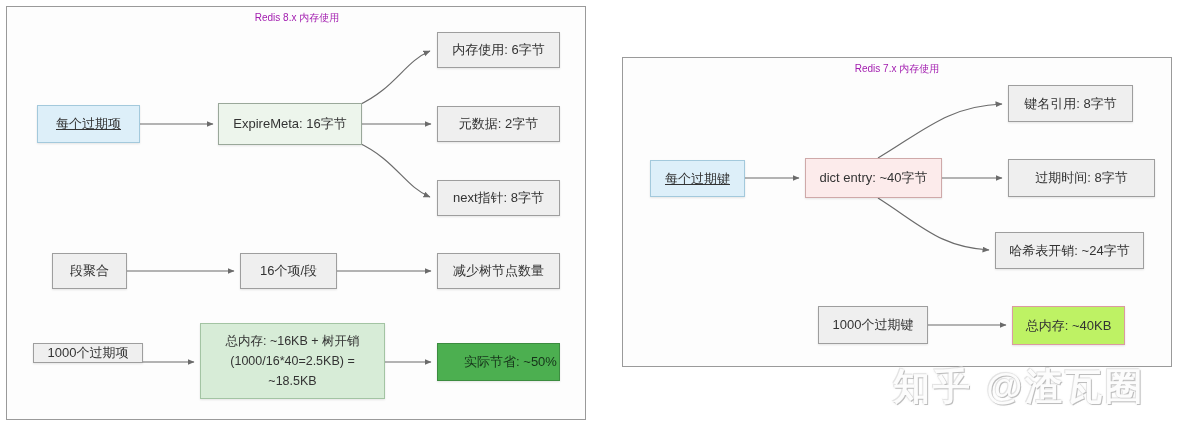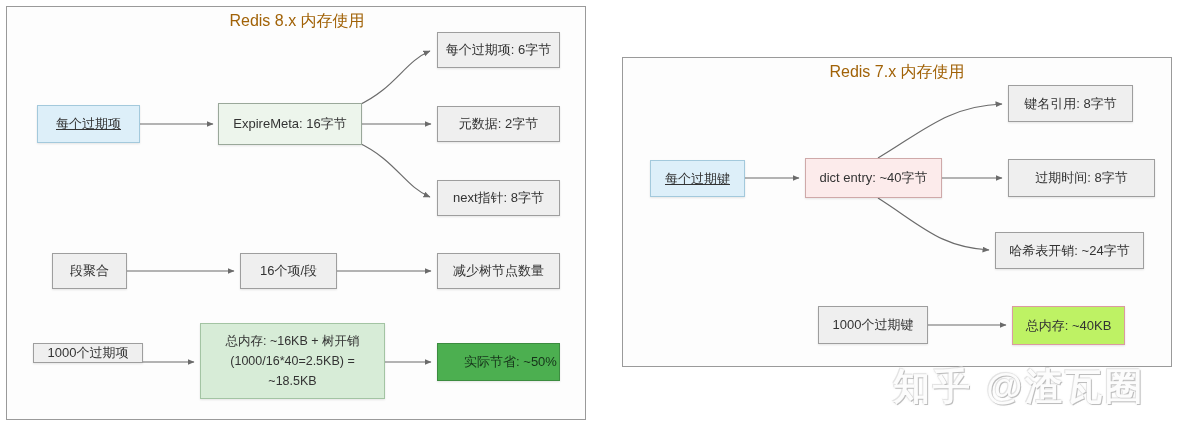--- a/index.html
+++ b/index.html
@@ -1,21 +1,21 @@
 <!DOCTYPE html>
 <html><head>
 <meta charset="utf-8">
 <style>
   html,body{margin:0;padding:0;background:#ffffff;width:1184px;height:433px;overflow:hidden;
     font-family:"Liberation Sans","DejaVu Sans",sans-serif;}
   .canvas{position:relative;width:1184px;height:433px;background:#ffffff;}
   .panel{position:absolute;border:1px solid #9a9a9a;background:#fdfdfd;box-sizing:border-box;}
   .panel-left{left:6px;top:6px;width:580px;height:414px;}
   .panel-right{left:622px;top:57px;width:550px;height:310px;}
-  .panel-title{position:absolute;font-size:16px;color:#a16207;white-space:nowrap;transform:translateX(-50%);}
+  .panel-title{position:absolute;font-size:10px;color:#a21caf;white-space:nowrap;transform:translateX(-50%);}
   .pt-left{left:297px;top:11px;}
   .pt-right{left:897px;top:62px;}
   .arrows{position:absolute;left:0;top:0;pointer-events:none;}
   .node{position:absolute;box-sizing:border-box;display:flex;align-items:center;justify-content:center;
     text-align:center;font-size:13px;color:#333;border:1px solid #9e9e9e;background:#efefef;
     box-shadow:0 1px 2px rgba(0,0,0,0.10);white-space:nowrap;}
   .n-blue{background:#ddeff9;border-color:#a3c9dc;text-decoration:underline;}
   .n-green-light{background:#edf5ec;border-color:#9aa89a;}
   .n-green-mid{background:#d7ecd7;border-color:#a3c4a3;font-size:12.5px;line-height:1.6;white-space:normal;}
   .n-green-dark{background:#4caf50;border-color:#3c8c40;color:#16331a;font-weight:500;padding-left:24px;}
@@ -56,21 +56,21 @@
       <path d="M878 198 C922 226 940 247 989 250" marker-end="url(#ah)"></path>
       <path d="M928 325 H1006" marker-end="url(#ah)"></path>
     </g>
   </svg>
 
   <div class="panel-title pt-left">Redis 8.x 内存使用</div>
   <div class="panel-title pt-right">Redis 7.x 内存使用</div>
 
   <div class="node n-blue" style="left:37px;top:105px;width:103px;height:38px;">每个过期项</div>
   <div class="node n-green-light" style="left:218px;top:103px;width:144px;height:42px;">ExpireMeta: 16字节</div>
-  <div class="node n-gray" style="left:437px;top:32px;width:123px;height:36px;">每个过期项: 6字节</div>
+  <div class="node n-gray" style="left:437px;top:32px;width:123px;height:36px;">内存使用: 6字节</div>
   <div class="node n-gray" style="left:437px;top:106px;width:123px;height:36px;">元数据: 2字节</div>
   <div class="node n-gray" style="left:437px;top:180px;width:123px;height:36px;">next指针: 8字节</div>
   <div class="node n-gray" style="left:52px;top:253px;width:75px;height:36px;">段聚合</div>
   <div class="node n-gray" style="left:240px;top:253px;width:97px;height:36px;">16个项/段</div>
   <div class="node n-gray" style="left:437px;top:253px;width:123px;height:36px;">减少树节点数量</div>
   <div class="node n-gray" style="left:33px;top:343px;width:110px;height:20px;">1000个过期项</div>
   <div class="node n-green-mid" style="left:200px;top:323px;width:185px;height:76px;">
     <div class="formula-lines">
       <span>总内存: ~16KB + 树开销</span>
       <span>(1000/16*40=2.5KB) =</span>

